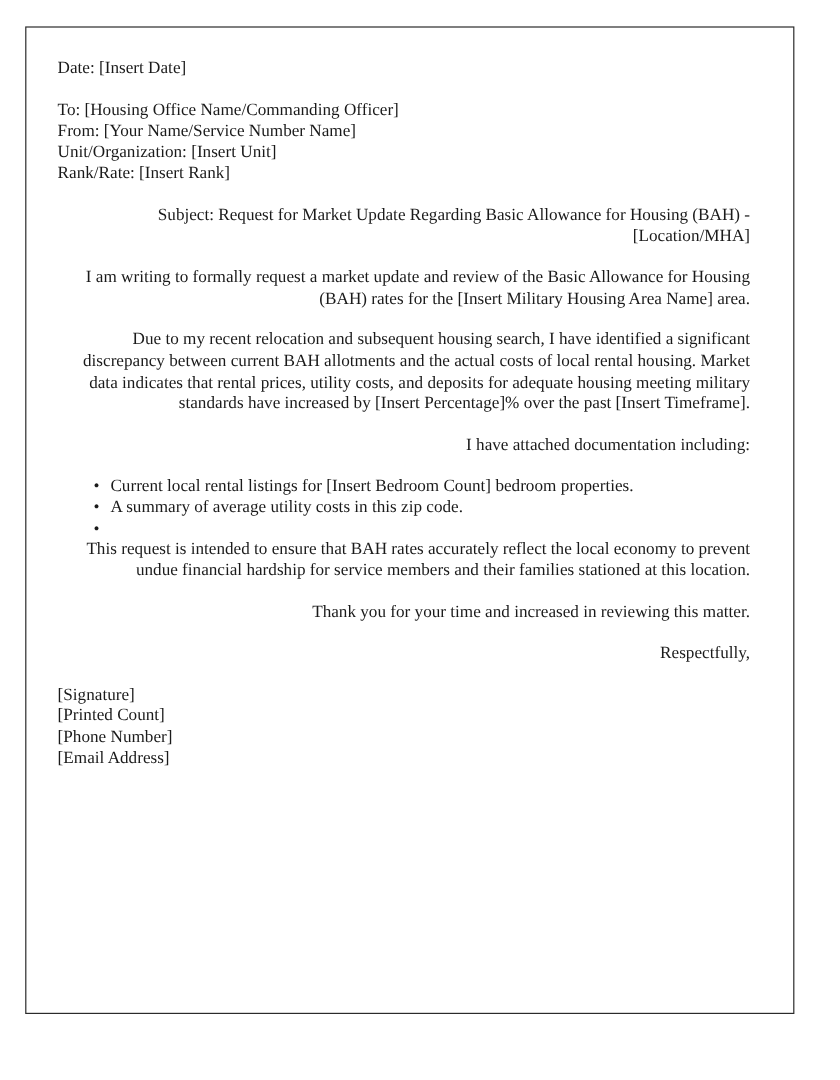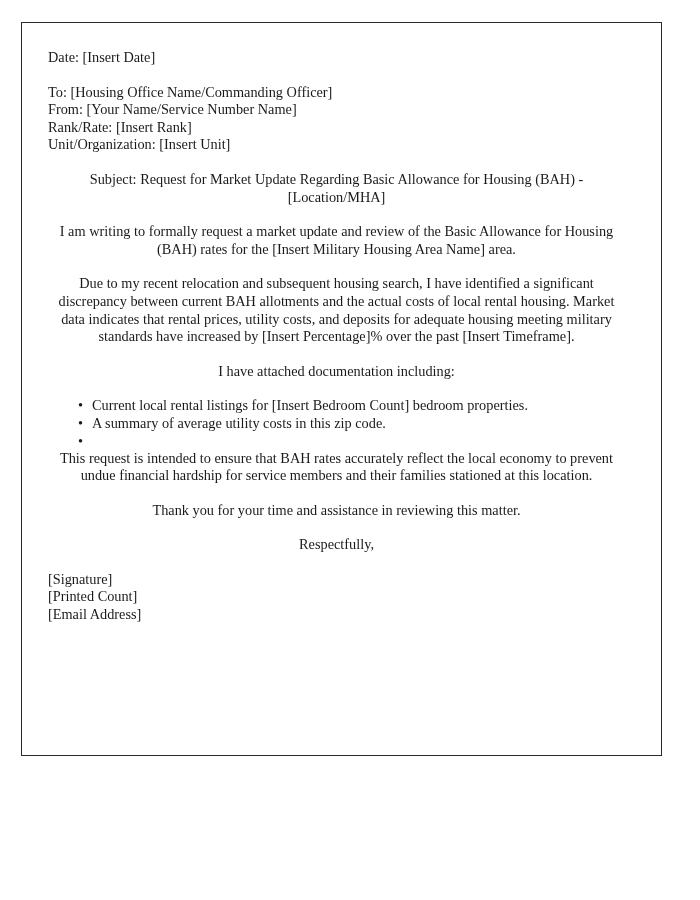--- a/index.html
+++ b/index.html
@@ -13,21 +13,21 @@
     font-family: "Liberation Serif", "DejaVu Serif", serif;
     color: #1a1a1a;
     overflow: hidden;
   }
 
   .page {
     position: absolute;
     left: 21px;
     top: 22px;
     width: 641px;
-    height: 734px;
+    height: 823px;
     box-sizing: border-box;
     border: 1.5px solid #2b2b2b;
     background: #ffffff;
   }
 
   .letter {
     padding: 26px 36px 20px 26px;
     font-size: 14.3px;
     line-height: 17.6px;
   }
@@ -39,21 +39,21 @@
     margin-bottom: 0;
   }
 
   .line {
     display: block;
     white-space: pre-wrap;
   }
 
   p.para {
     margin: 0 0 17px 0;
-    text-align: center;
+    text-align: right;
     white-space: normal;
   }
 
   ul.attachments {
     list-style: none;
     margin: 17px 0 17px 0;
     padding: 0 0 0 30px;
   }
   ul.attachments li {
     position: relative;
@@ -74,22 +74,22 @@
 <div class="page">
   <div class="letter">
 
     <div class="block">
       <span class="line">Date: [Insert Date]</span>
     </div>
 
     <div class="block">
       <span class="line">To: [Housing Office Name/Commanding Officer]</span>
       <span class="line">From: [Your Name/Service Number Name]</span>
+      <span class="line">Unit/Organization: [Insert Unit]</span>
       <span class="line">Rank/Rate: [Insert Rank]</span>
-      <span class="line">Unit/Organization: [Insert Unit]</span>
     </div>
 
     <p class="para">Subject: Request for Market Update Regarding Basic Allowance for Housing (BAH) - [Location/MHA]</p>
 
 
     <p class="para">I am writing to formally request a market update and review of the Basic Allowance for Housing (BAH) rates for the [Insert Military Housing Area Name] area.</p>
 
     <p class="para">Due to my recent relocation and subsequent housing search, I have identified a significant discrepancy between current BAH allotments and the actual costs of local rental housing. Market data indicates that rental prices, utility costs, and deposits for adequate housing meeting military standards have increased by [Insert Percentage]% over the past [Insert Timeframe].</p>
 
     <p class="para">I have attached documentation including:</p>
@@ -103,24 +103,25 @@
         <span class="bullet">•</span>
         <span>A summary of average utility costs in this zip code.</span>
       </li>
       <li>
         <span class="bullet">•</span>
       </li>
     </ul>
 
     <p class="para">This request is intended to ensure that BAH rates accurately reflect the local economy to prevent undue financial hardship for service members and their families stationed at this location.</p>
 
-    <p class="para">Thank you for your time and assistance in reviewing this matter.</p>
+    <p class="para">Thank you for your time and increased in reviewing this matter.</p>
 
     <p class="para">Respectfully,</p>
 
     <div class="block">
       <span class="line">[Signature]</span>
       <span class="line">[Printed Count]</span>
+      <span class="line">[Phone Number]</span>
       <span class="line">[Email Address]</span>
     </div>
 
   </div>
 </div>
 
 </body></html>

